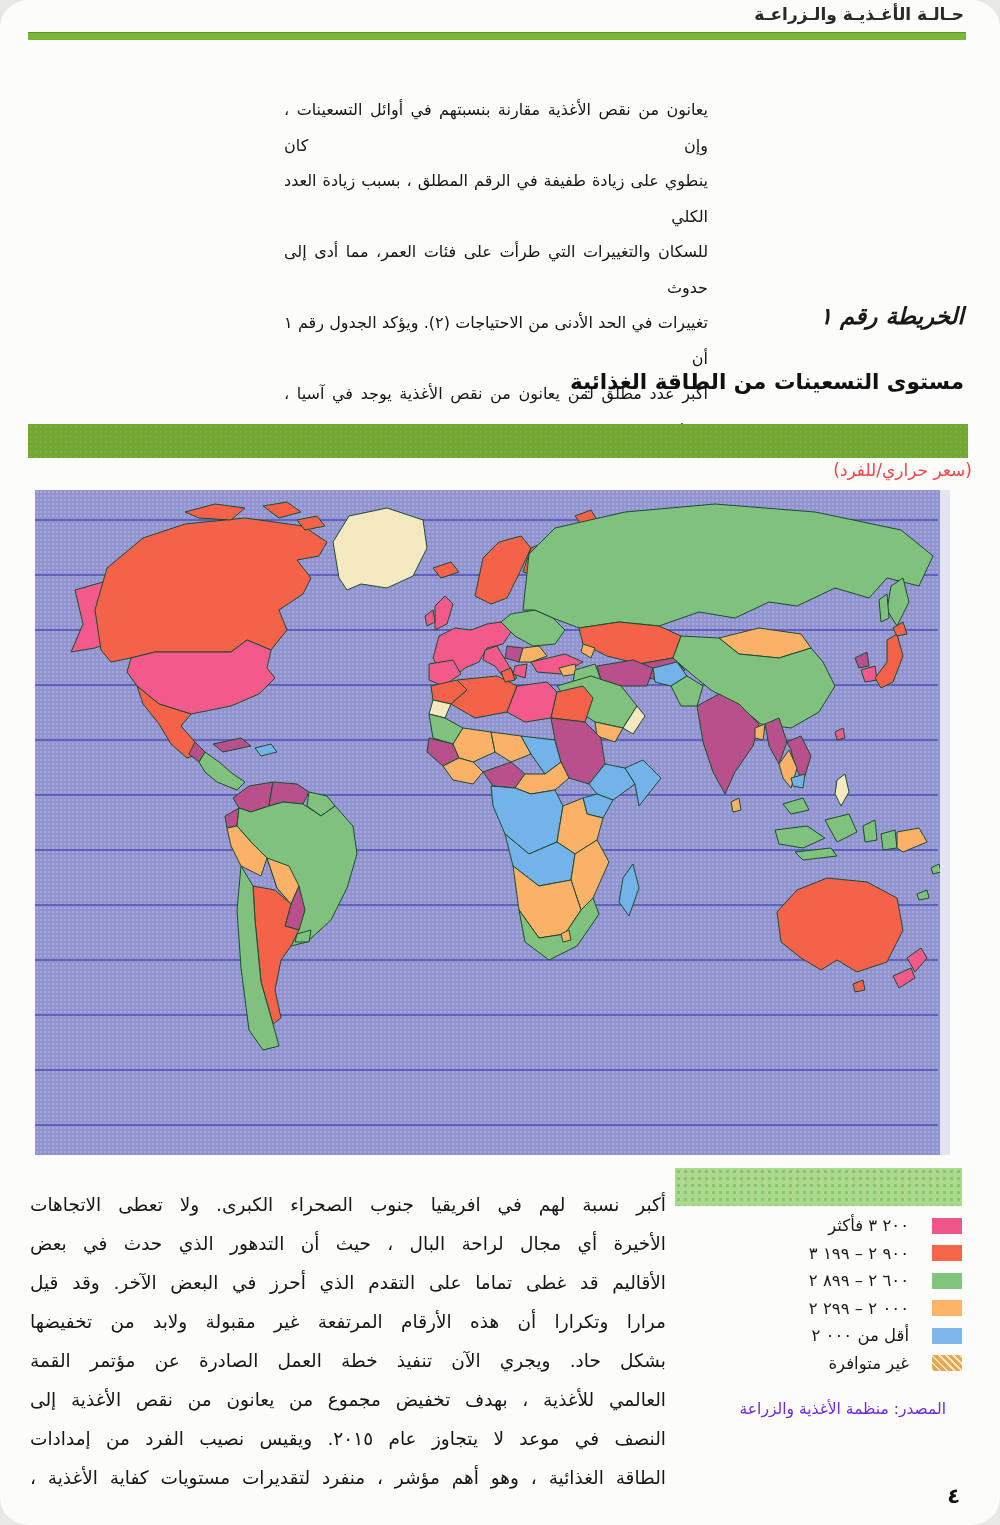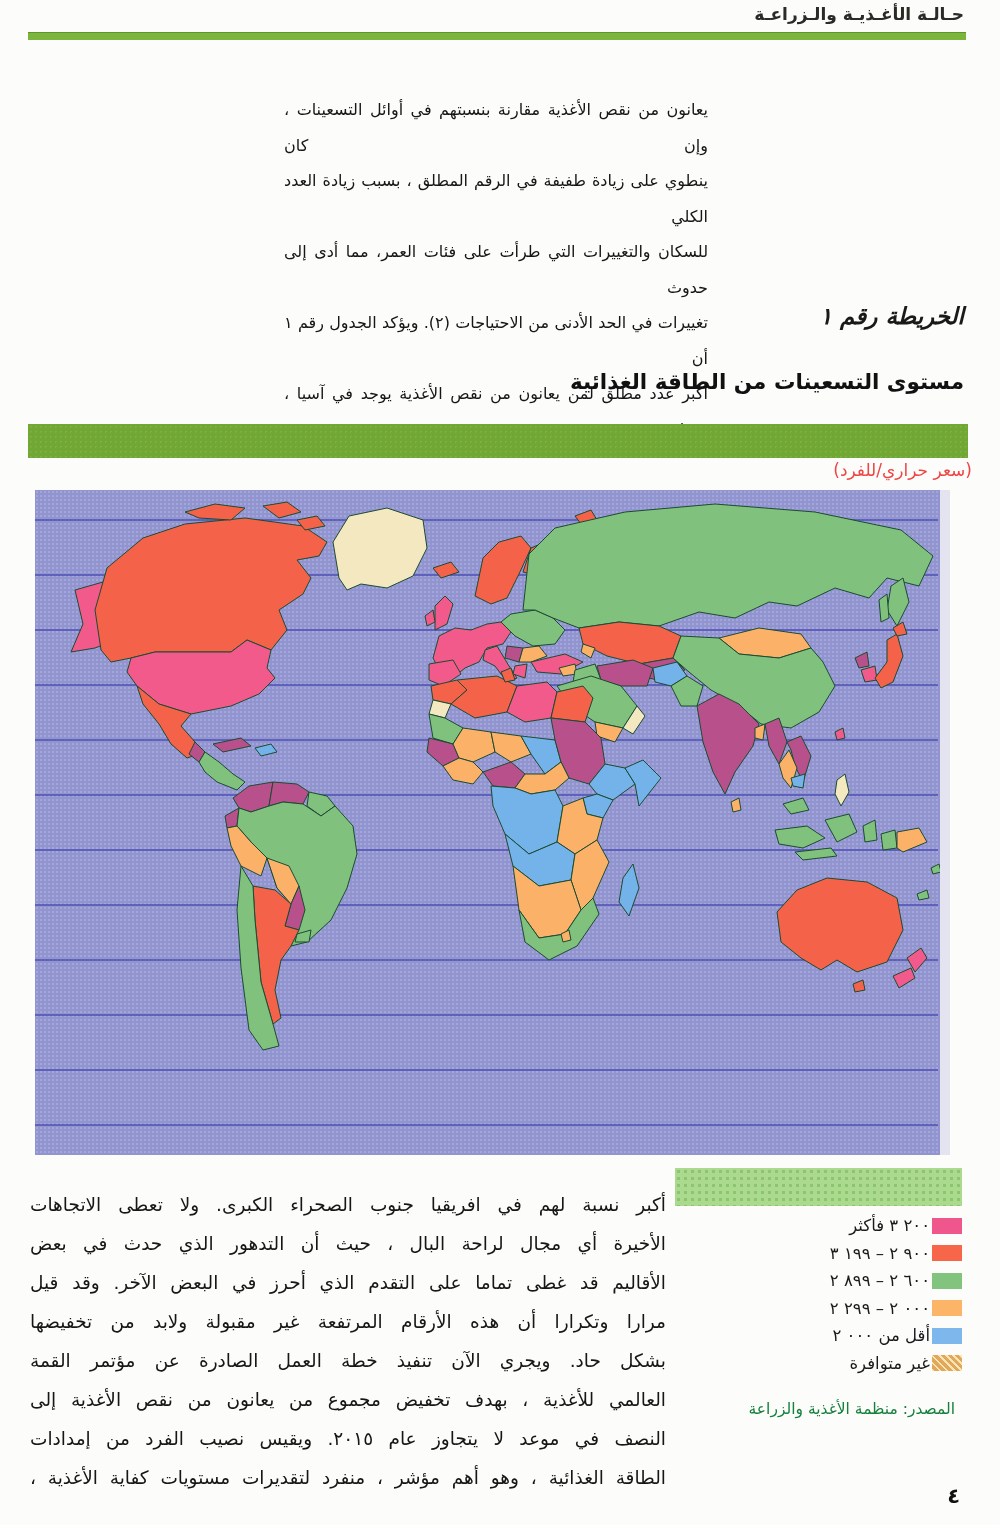--- a/index.html
+++ b/index.html
@@ -1,17 +1,17 @@
 <!DOCTYPE html>
 <html lang="ar" dir="rtl"><head>
 <meta charset="utf-8">
 <style>
   html,body{margin:0;padding:0;background:#e8e8e4;}
   .page{position:relative;width:1000px;height:1525px;background:#fcfcfa;overflow:hidden;
-        font-family:"DejaVu Sans",sans-serif;color:#1c1c1c;margin:0 auto;}
+        font-family:"DejaVu Sans",sans-serif;color:#1c1c1c;margin:0 auto;border-radius:28px;}
   .hdr{position:absolute;top:4px;right:36px;font-size:17px;font-weight:bold;
        letter-spacing:1px;color:#2a2a26;}
   .hdr-rule{position:absolute;top:32px;left:28px;width:938px;height:7px;background:#7cb53c;
             border-top:1px solid #5d942b;}
   .intro{position:absolute;top:92px;right:292px;width:424px;direction:rtl;
          font-size:16px;line-height:35.5px;white-space:pre-line;
          text-align:justify;text-align-last:justify;color:#161616;}
   .kicker{position:absolute;top:303px;right:36px;font-size:23px;font-style:italic;
           font-weight:700;color:#191919;}
   .map-title{position:absolute;top:369px;right:36px;font-size:21.5px;font-weight:bold;color:#111;}
@@ -25,25 +25,25 @@
   .map-wrap svg{position:absolute;top:0;left:0;}
   .map-edge{position:absolute;top:0;right:0;width:10px;height:100%;background:#e4e4f1;}
   .body-par{position:absolute;top:1185px;right:334px;width:636px;direction:rtl;
             font-size:18.5px;line-height:39px;white-space:pre-line;
             text-align:justify;text-align-last:justify;color:#161616;}
   .legend-bar{position:absolute;top:1168px;left:675px;width:287px;height:38px;background:#abd98e;
               background-image:radial-gradient(#8cc56f 1.5px,transparent 1.5px);
               background-size:7px 7px;}
   .legend{position:absolute;top:1212px;right:38px;width:250px;}
   .legend-row{display:flex;direction:ltr;justify-content:flex-end;align-items:center;
-              gap:2px;height:27.5px;}
+              gap:23px;height:27.5px;}
   .legend-label{direction:rtl;font-size:16.5px;color:#1a1a1a;white-space:nowrap;}
   .swatch{width:30px;height:16px;flex:0 0 30px;}
   .swatch-na{background-image:repeating-linear-gradient(45deg,rgba(252,235,195,.9) 0 2px,transparent 2px 5px);}
-  .source{position:absolute;top:1400px;right:45px;font-size:15.5px;color:#15803d;}
+  .source{position:absolute;top:1400px;right:54px;font-size:15.5px;color:#6d28d9;}
   .page-num{position:absolute;top:1484px;right:40px;font-size:21px;font-weight:bold;color:#111;}
 </style>
 </head>
 <body>
 
 <div class="page">
 
   <div class="hdr">حـالـة الأغـذيـة والـزراعـة</div>
   <div class="hdr-rule"></div>
 

